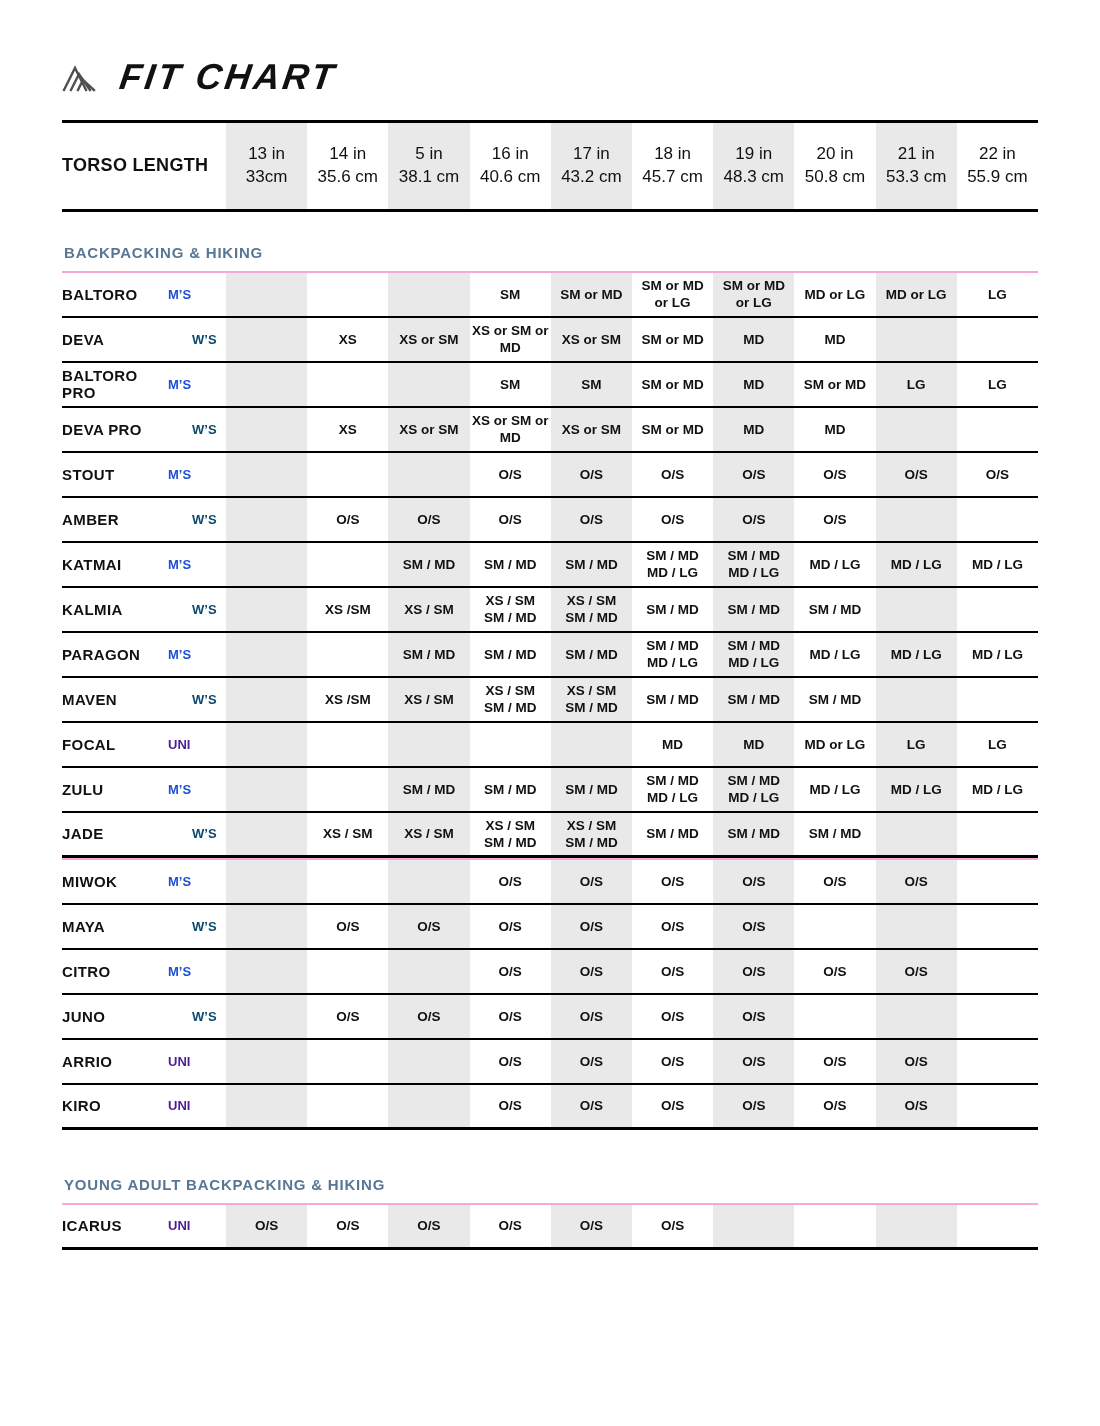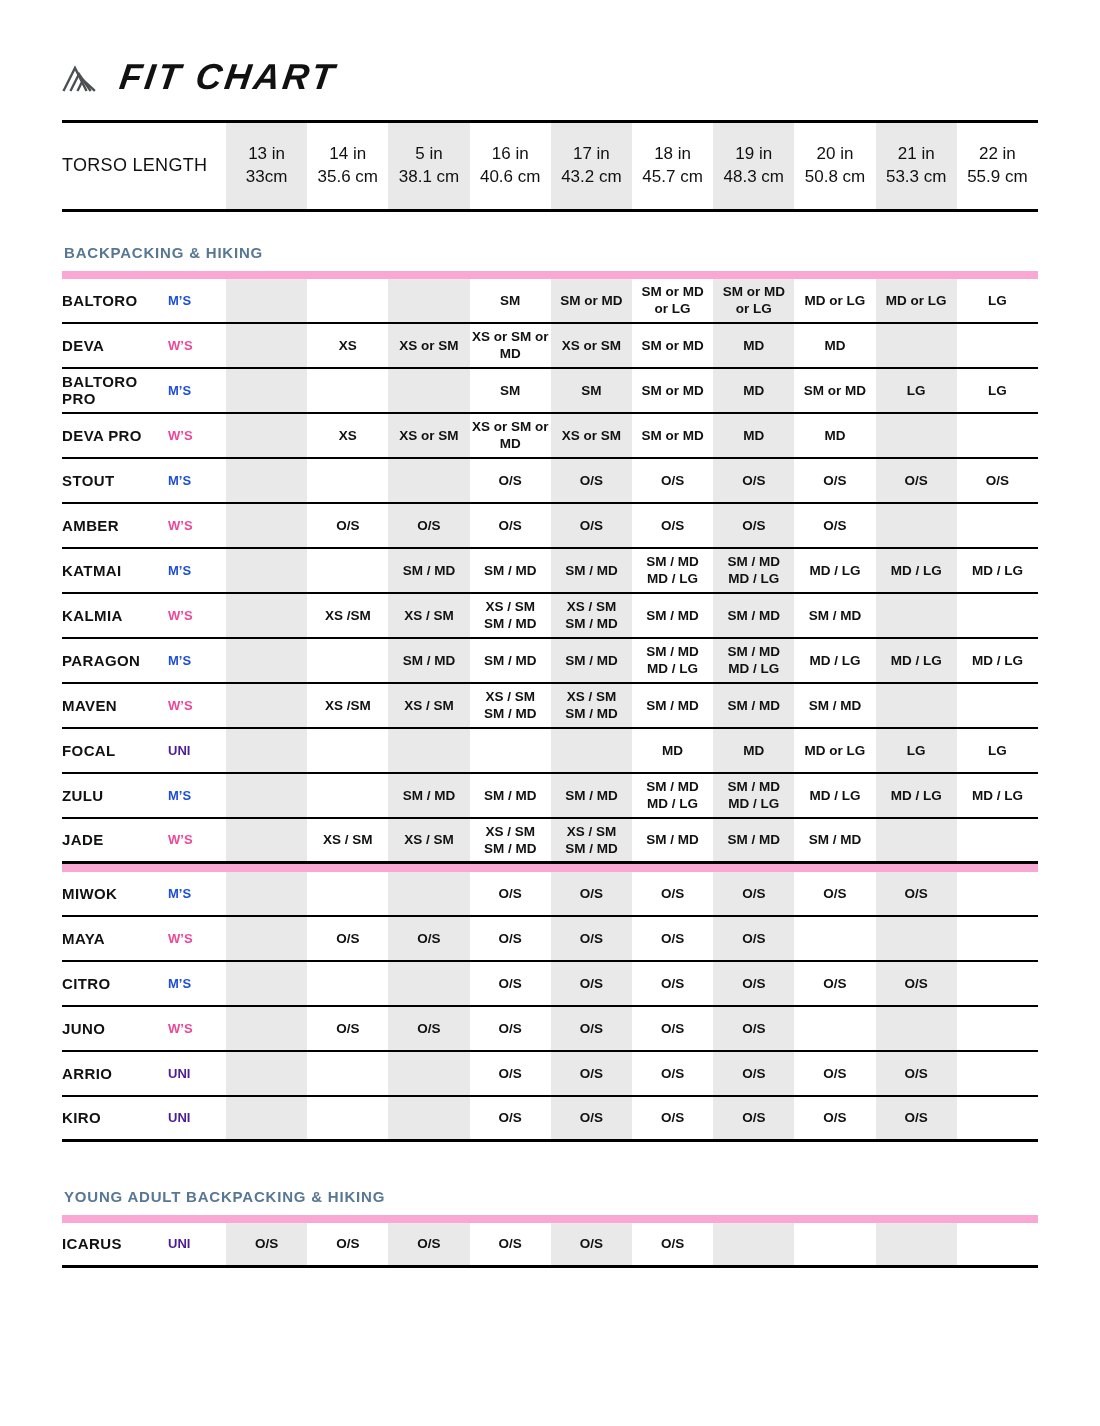--- a/index.html
+++ b/index.html
@@ -15,33 +15,33 @@
   .logo { display:inline-flex; align-items:flex-end; }
   h1.title {
     margin:0; font-size:36px; font-weight:800; font-style:italic;
     letter-spacing:3px; transform:skewX(-8deg); color:#111;
   }
   
   .grid { display:grid; grid-template-columns:106px 58px repeat(10, 1fr); }
   .band { background:#E9E9E9; }
   
   .thead { border-top:3px solid #000; border-bottom:3px solid #000; min-height:76px; }
-  .tl-label { grid-column:1 / span 2; align-self:center; font-size:18px; font-weight:normal; letter-spacing:.3px; }
+  .tl-label { grid-column:1 / span 2; align-self:center; font-size:18px; font-weight:bold; letter-spacing:.3px; }
   .th-col { display:flex; flex-direction:column; justify-content:center; text-align:center;
             font-size:17px; font-weight:normal; line-height:1.35; padding:20px 2px; }
   
   .section-title { color:#587795; font-size:15px; font-weight:bold; letter-spacing:.8px; margin:46px 0 10px 2px; }
   main > .section-title:first-child { margin-top:32px; }
-  .table { border-top:8px solid #f9a8d4; }
+  .table { border-top:2px solid #f9a8d4; }
   .row { border-bottom:2px solid #000; min-height:45px; }
   .row:last-child { border-bottom:3px solid #000; }
   .pname { align-self:center; font-size:15px; font-weight:bold; letter-spacing:.4px; padding:4px 0; }
   .gender { align-self:center; font-size:13px; font-weight:bold; text-align:left; padding:4px 0; }
   .g-mens   { color:#1d4ed8; }
-  .g-womens { color:#ec4899; }
+  .g-womens { color:#0c4a6e;margin-left:24px; }
   .g-unisex { color:#4c1d95; }
   .cell { display:flex; align-items:center; justify-content:center; text-align:center;
           font-size:13.5px; font-weight:bold; line-height:1.28; white-space:pre-line; padding:3px 2px; }
 </style>
 </head>
 <body>
 
 <header class="brand">
   <span class="logo">
     <svg width="40" height="30" viewBox="0 0 40 30" fill="none" stroke="#4d4f52" stroke-width="2.4" stroke-linecap="square">

